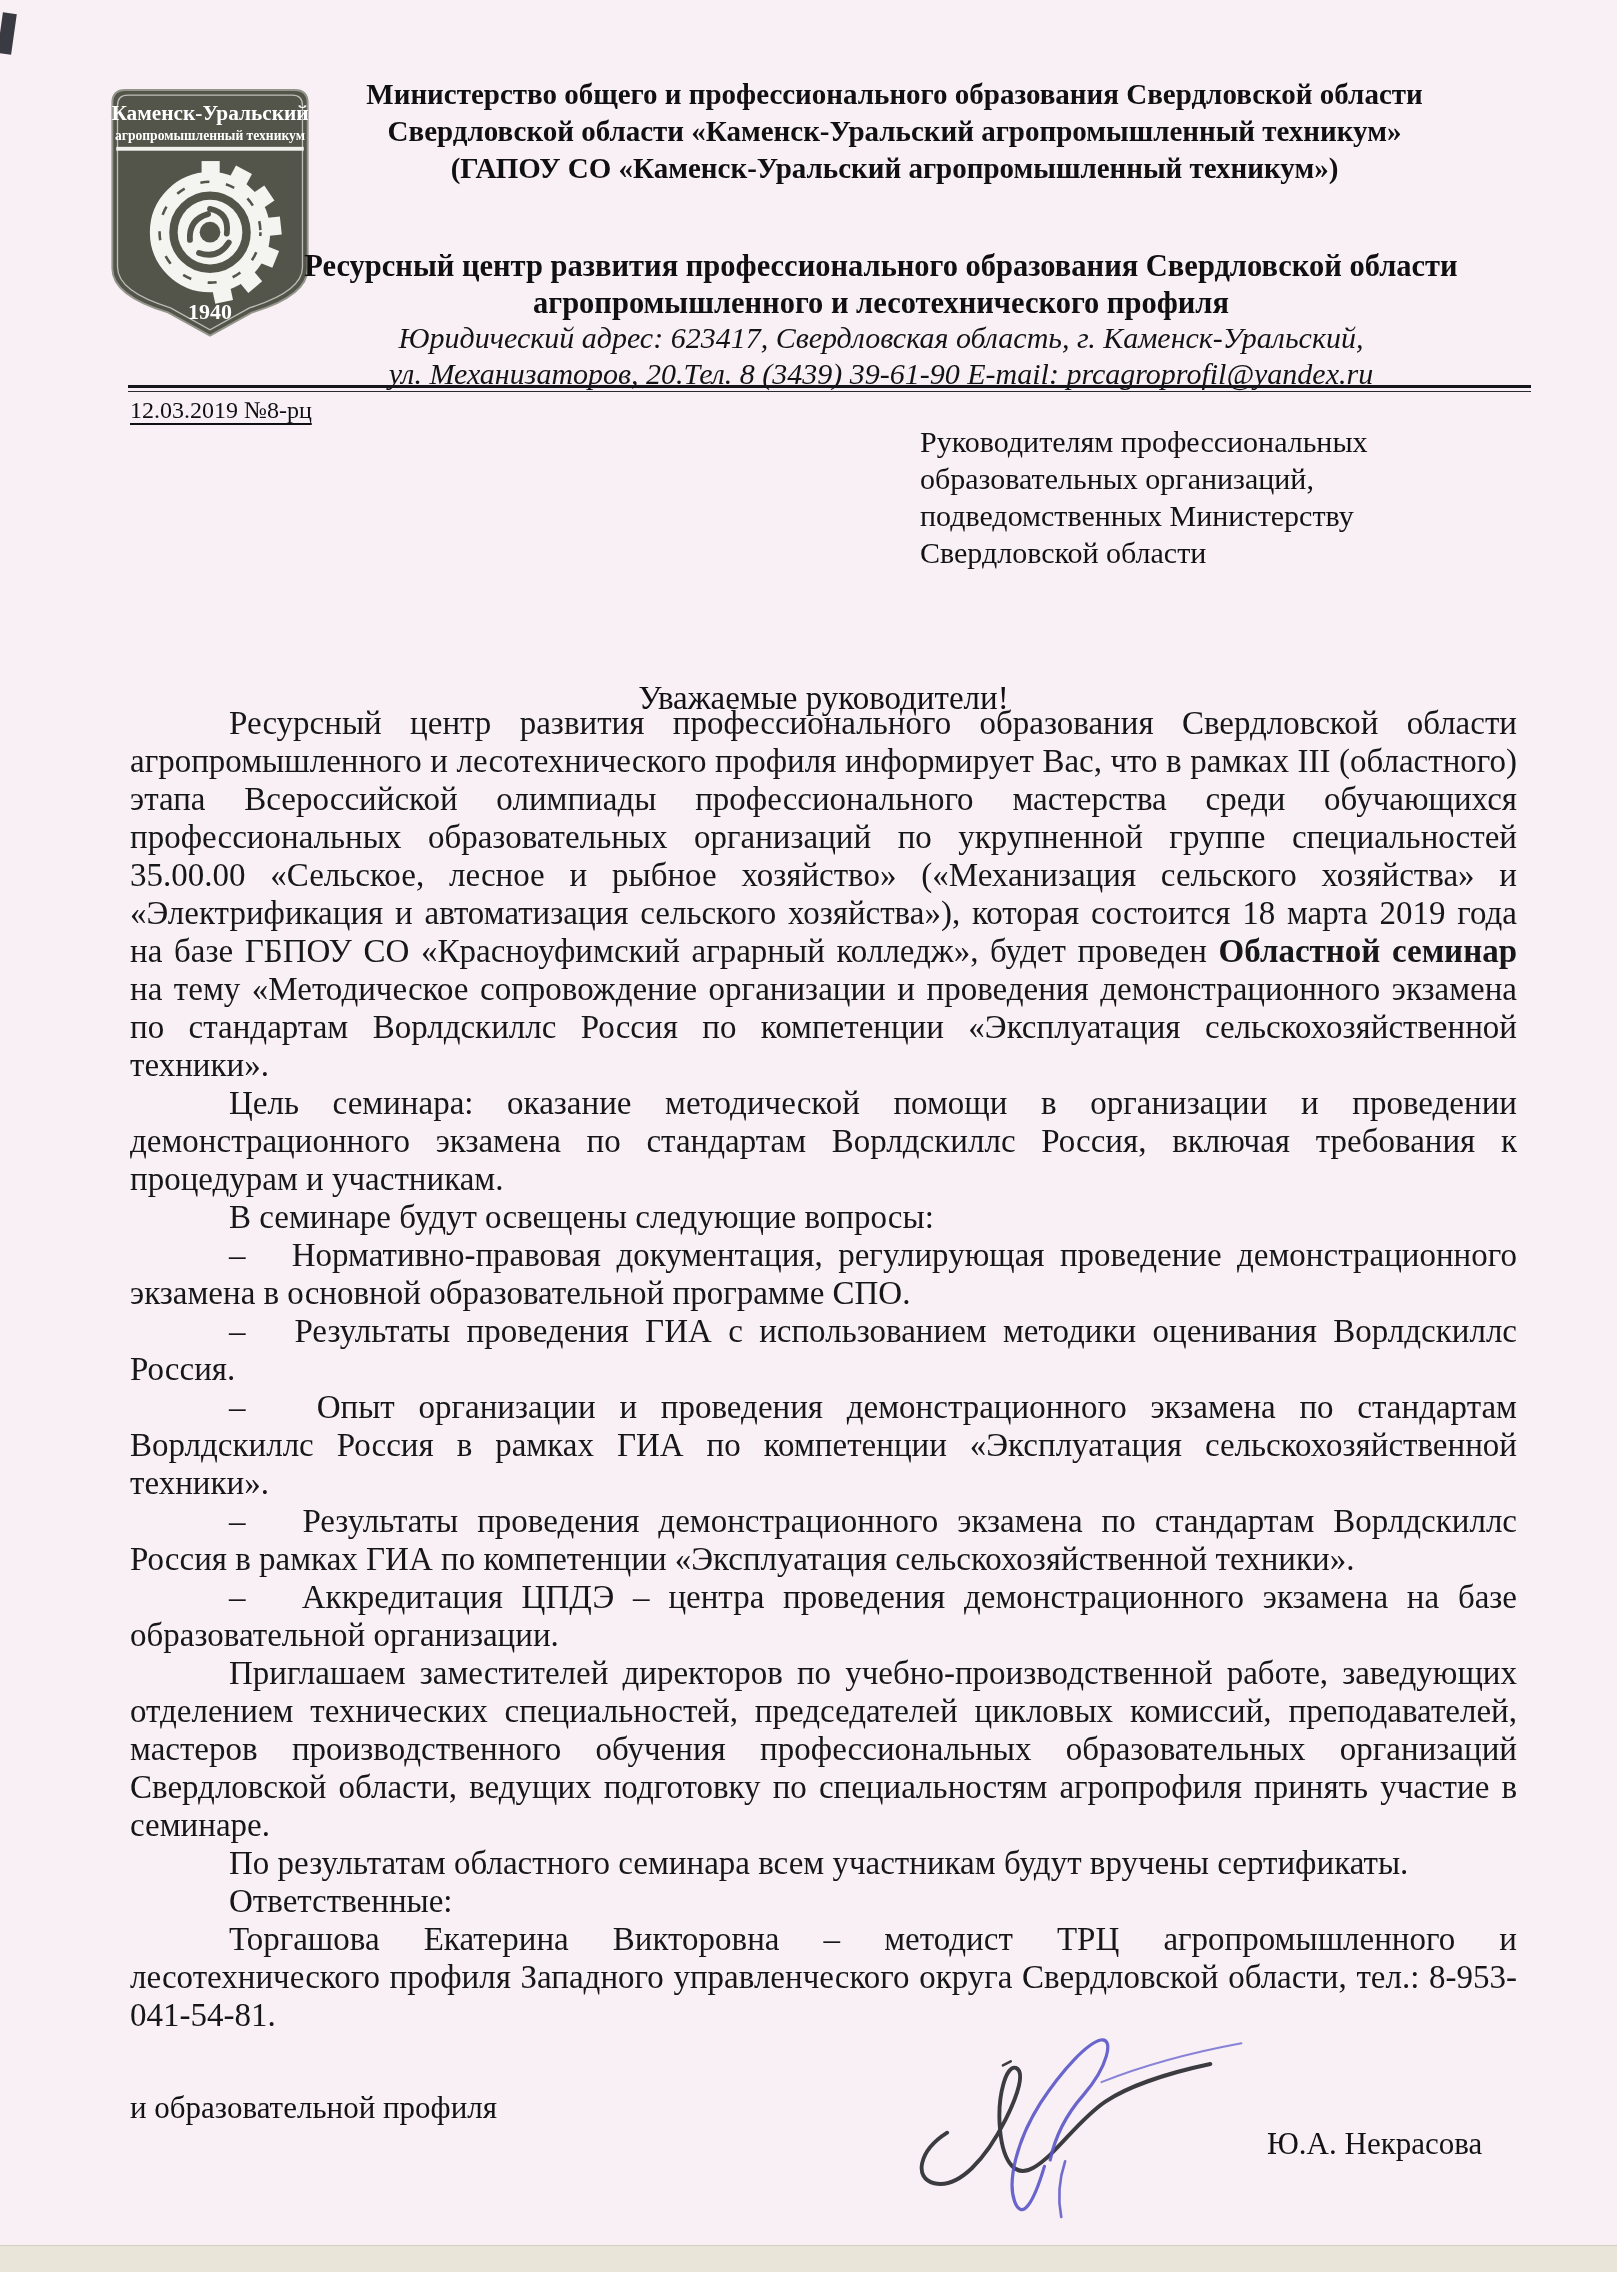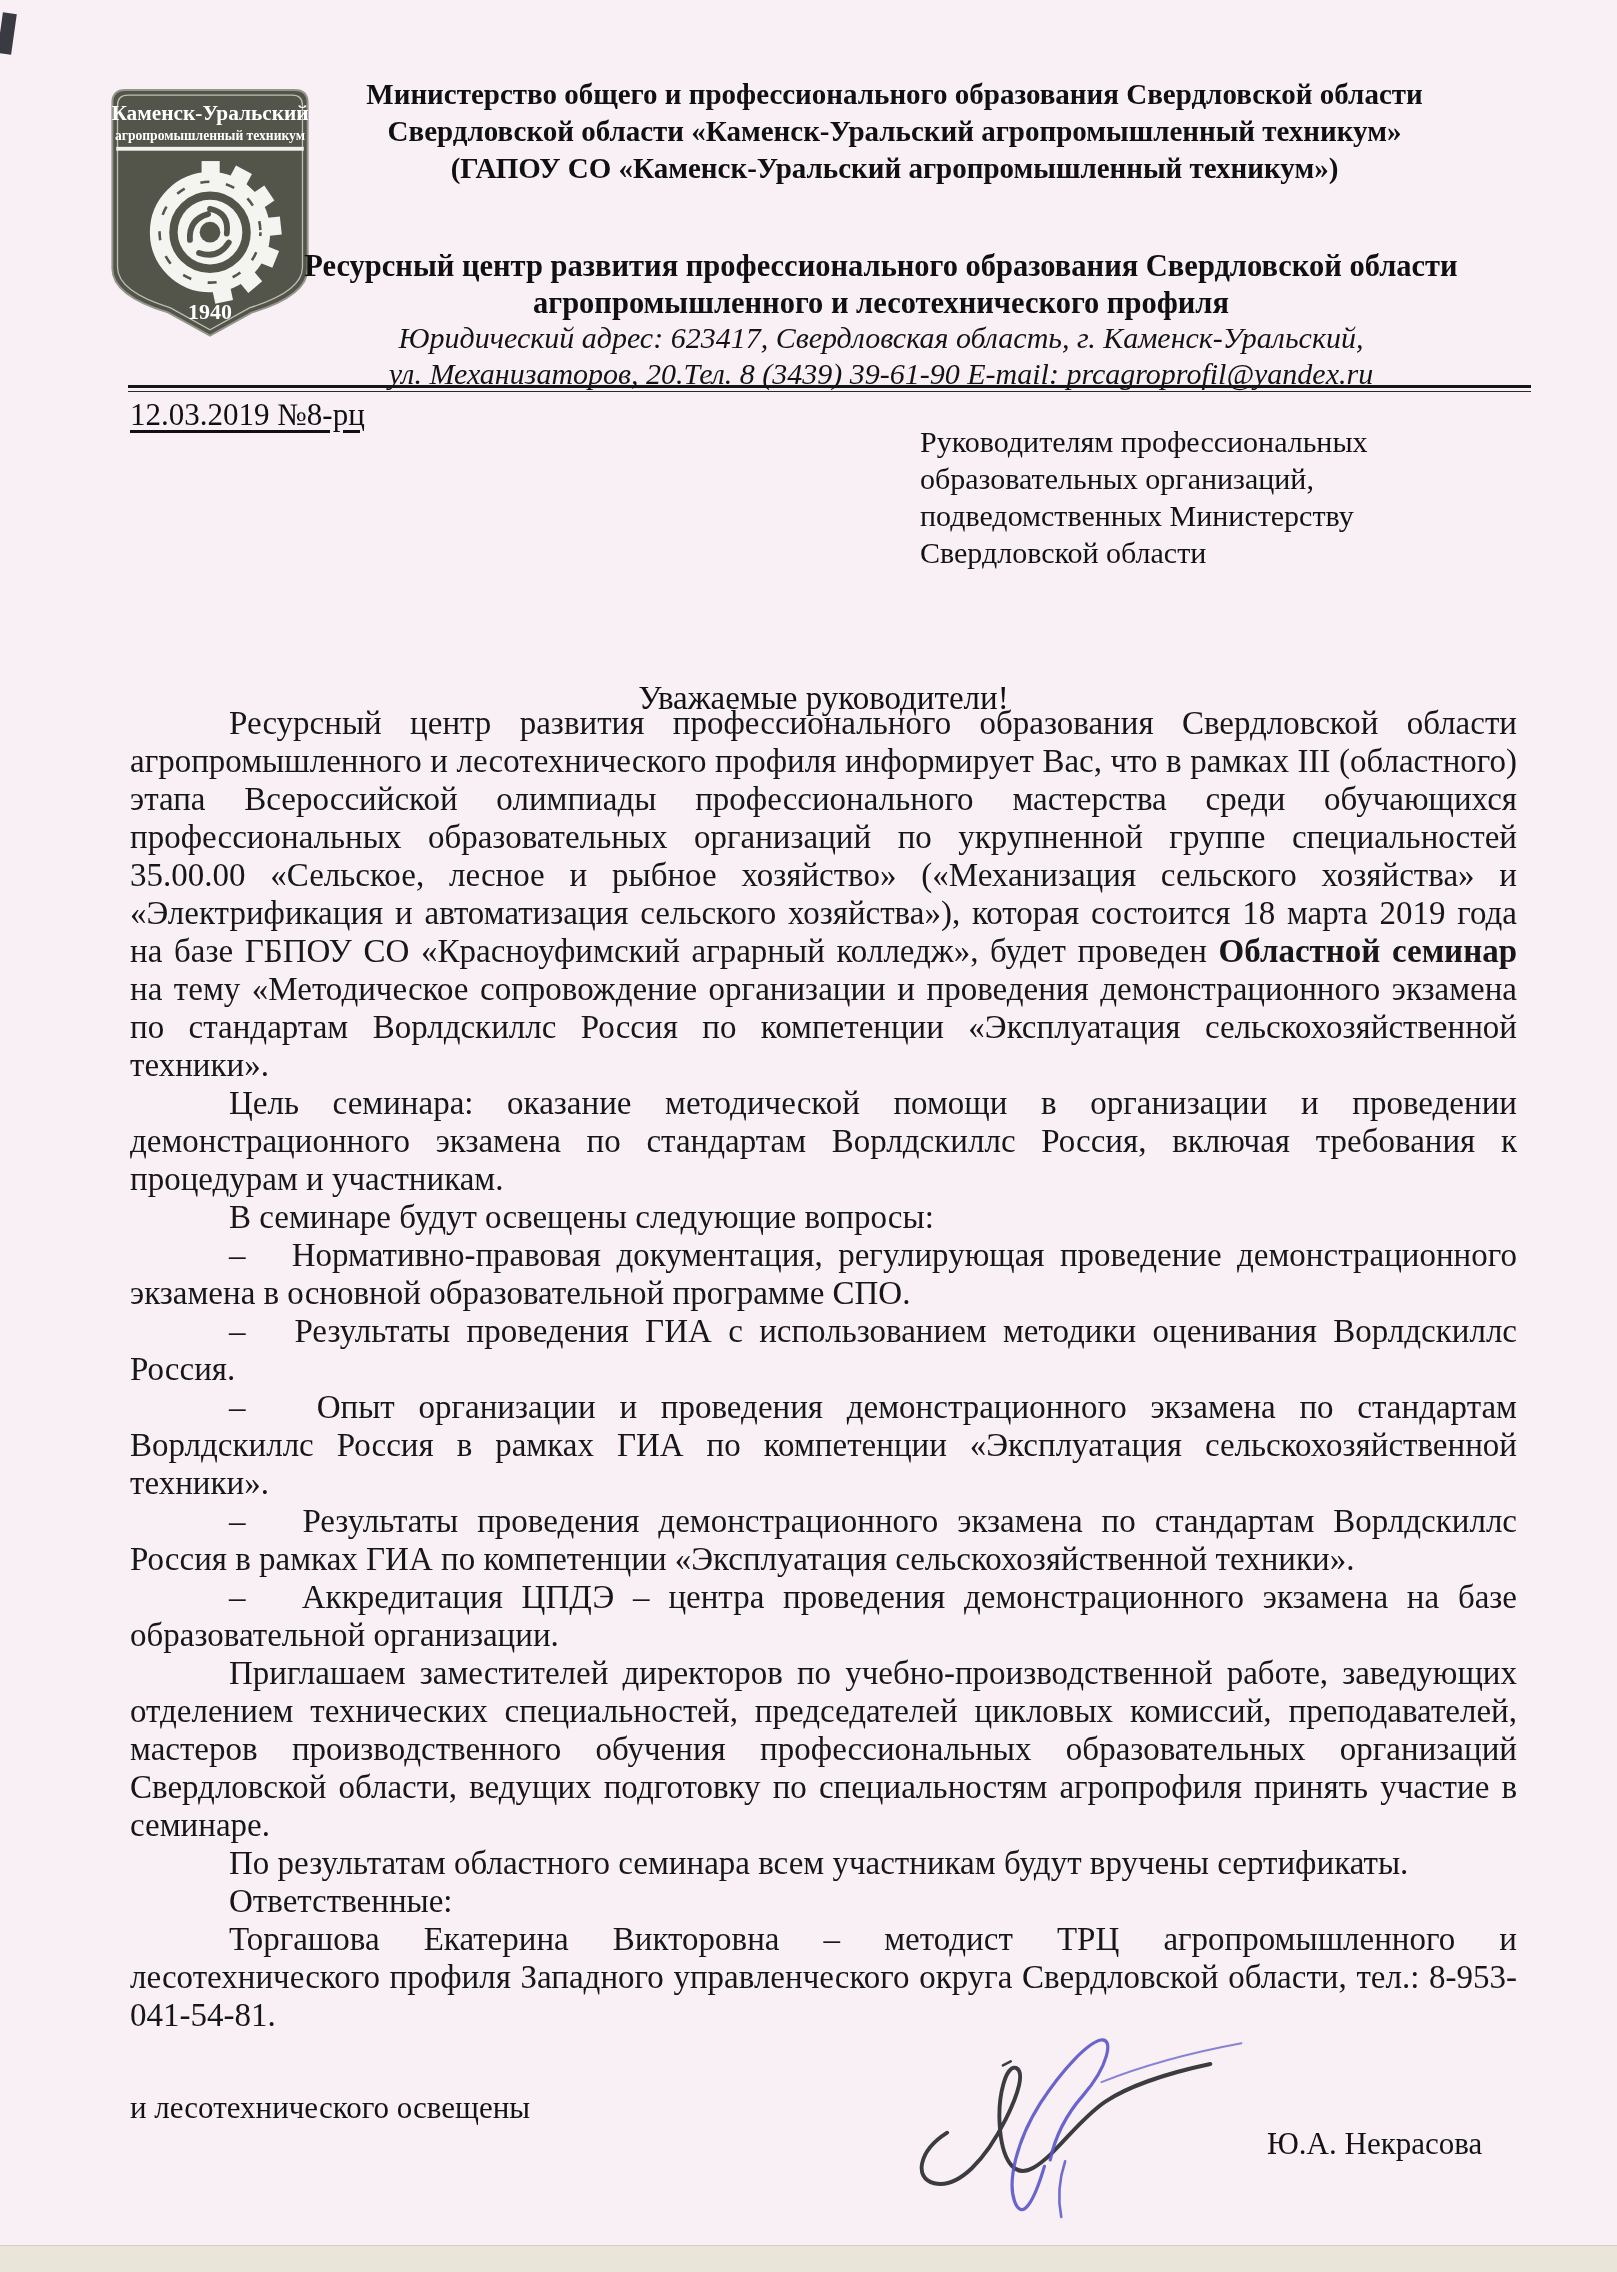--- a/index.html
+++ b/index.html
@@ -12,21 +12,21 @@
   .abs{position:absolute;}
   
   .org-block{left:324px;width:1141px;top:76px;text-align:center;
     font-weight:bold;font-size:29px;line-height:37px;color:#101010;}
   .center-block{left:233px;width:1296px;top:248px;text-align:center;
     font-weight:bold;font-size:30.5px;line-height:37px;color:#101010;}
   .address-block{left:233px;width:1296px;top:320px;text-align:center;
     font-style:italic;font-size:30px;line-height:36px;color:#131313;}
   .rule-top{left:128px;width:1403px;top:385px;height:3.2px;background:#16161a;}
   .rule-bottom{left:128px;width:1403px;top:391px;height:1.3px;background:#2a2a2e;}
-  .date-line{left:130px;top:397px;font-size:31px;text-decoration:underline;
+  .date-line{left:130px;top:397px;font-size:24px;text-decoration:underline;
     text-underline-offset:5.2px;color:#101014;}
   
   .logo{left:102px;top:82px;width:216px;height:259px;}
   
   .recipient{left:920px;top:423px;width:570px;font-size:30px;line-height:37px;color:#121212;}
   
   .greeting{left:130px;width:1387px;top:640px;text-align:center;font-size:33px;color:#121212;margin-top:40px;}
   .body-text{left:130px;width:1387px;top:704px;font-size:33px;line-height:38px;
     text-align:justify;color:#171717;}
   .body-text p{margin:0;text-indent:99px;}
@@ -122,21 +122,21 @@
   <p>–&nbsp;&nbsp;&nbsp;Опыт организации и проведения демонстрационного экзамена по стандартам Ворлдскиллс Россия в рамках ГИА по компетенции «Эксплуатация сельскохозяйственной техники».</p>
   <p>–&nbsp;&nbsp;&nbsp;Результаты проведения демонстрационного экзамена по стандартам Ворлдскиллс Россия в рамках ГИА по компетенции «Эксплуатация сельскохозяйственной техники».</p>
   <p>–&nbsp;&nbsp;&nbsp;Аккредитация ЦПДЭ – центра проведения демонстрационного экзамена на базе образовательной организации.</p>
   <p>Приглашаем заместителей директоров по учебно-производственной работе, заведующих отделением технических специальностей, председателей цикловых комиссий, преподавателей, мастеров производственного обучения профессиональных образовательных организаций Свердловской области, ведущих подготовку по специальностям агропрофиля принять участие в семинаре.</p>
   <p>По результатам областного семинара всем участникам будут вручены сертификаты.</p>
   <p>Ответственные:</p>
   <p>Торгашова Екатерина Викторовна – методист ТРЦ агропромышленного и лесотехнического профиля Западного управленческого округа Свердловской области, тел.: 8-953-041-54-81.</p>
 </div>
 
 <div class="abs sign-position">
-  <div>и лесотехнического освещены</div>
+  <div>и образовательной профиля</div>
 </div>
 
 <div class="abs sign-svg">
   <svg width="350" height="227" viewBox="0 0 540 350">
     <g fill="none" stroke-linecap="round">
       <path d="M62,200 C18,228 10,270 42,278 C80,287 122,240 152,180 C172,140 182,106 168,100 C153,95 140,142 143,188 C146,238 163,272 195,254 C230,234 262,182 306,152 C336,132 392,110 468,94" stroke="#3c3c40" stroke-width="6"></path>
       <path d="M212,252 C196,306 178,338 166,306 C155,276 168,214 206,154 C240,102 278,62 299,57 C320,53 310,98 272,142 C243,175 228,208 221,242" stroke="#5a55c8" stroke-width="5" opacity="0.9"></path>
       <path d="M238,330 C232,300 236,268 244,244" stroke="#5a55c8" stroke-width="4" opacity="0.85"></path>
       <path d="M300,122 C360,98 440,76 516,62" stroke="#6b66d0" stroke-width="3" opacity="0.8"></path>
       <path d="M148,96 L160,90" stroke="#3c3c40" stroke-width="4"></path>

